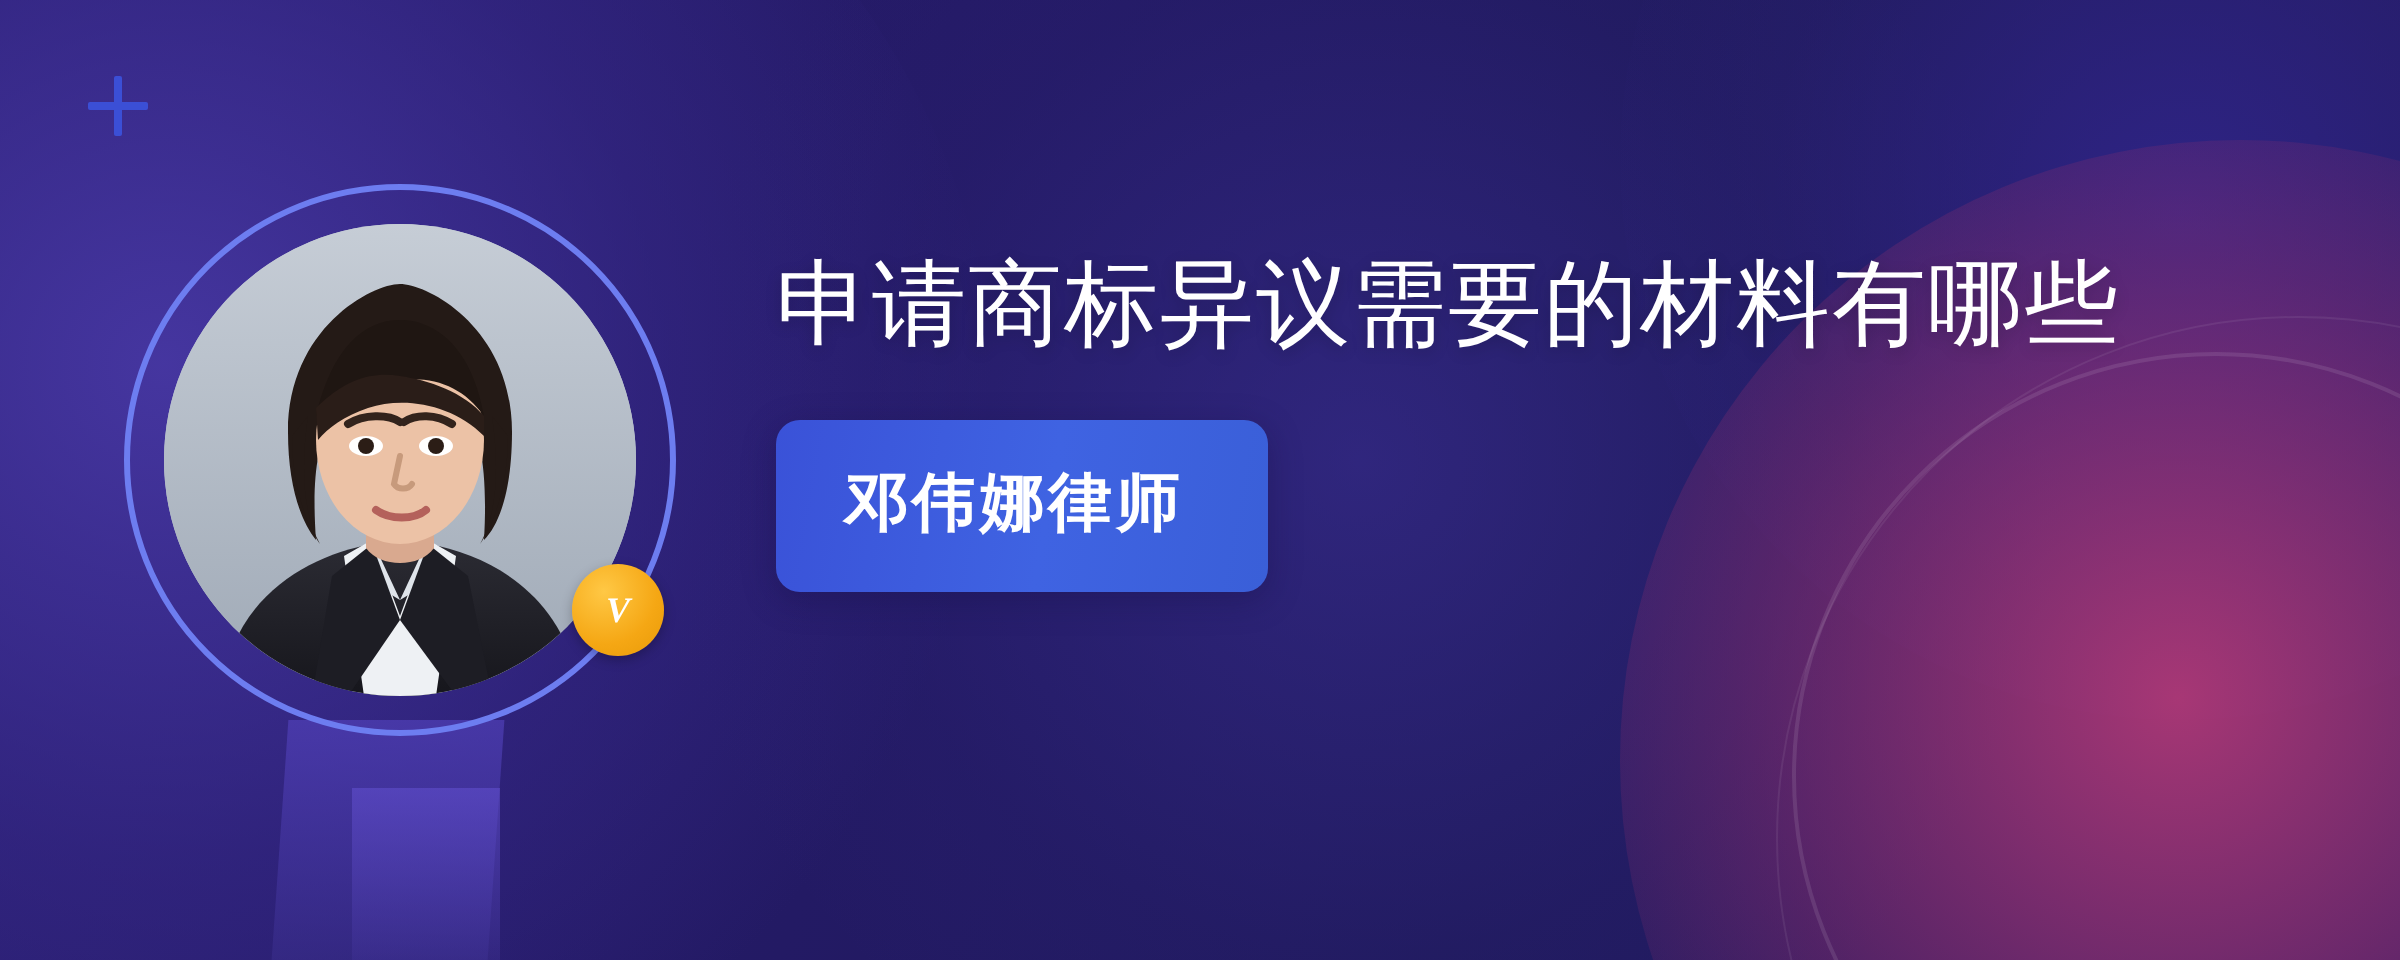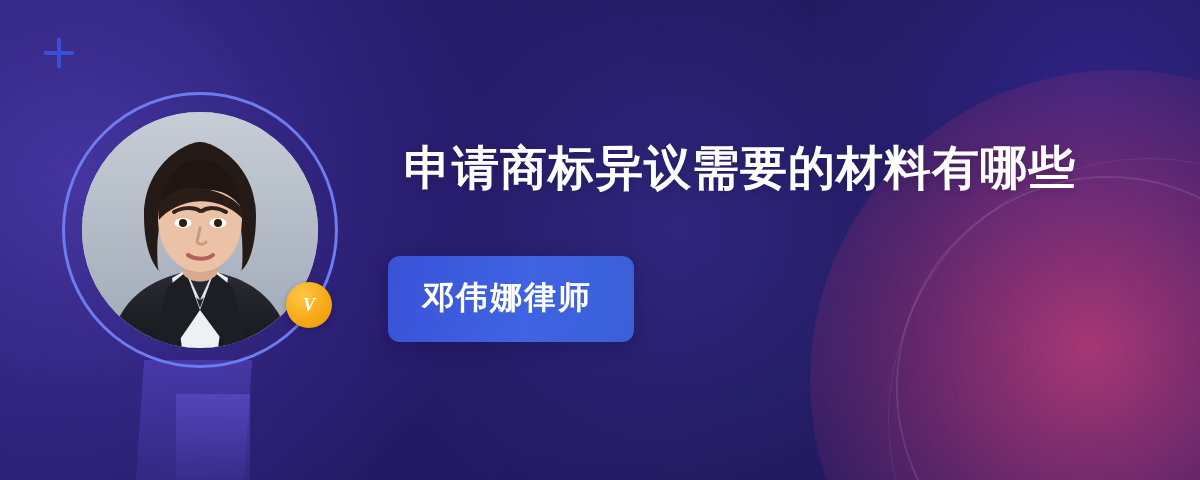--- a/index.html
+++ b/index.html
@@ -164,27 +164,27 @@
   .content {
     position: absolute;
     left: 388px;
     top: 118px;
     width: 720px;
   }
   .headline {
     color: #ffffff;
     font-size: 47px;
     line-height: 1.45;
-    font-weight: bold;
+    font-weight: normal;
     letter-spacing: 1px;
-    margin: 16px;
+    margin: 0;
     text-shadow: 0 2px 8px rgba(0,0,0,0.18);
   }
   .name-chip {
-    margin-top: 38px;
+    margin-top: 24px;
     display: inline-block;
     background: linear-gradient(100deg, #3a52d8 0%, #3f63e2 55%, #3a5fd8 100%);
     border-radius: 12px;
     padding: 20px 42px 22px 34px;
     color: #ffffff;
     font-size: 32px;
     font-weight: bold;
     letter-spacing: 2px;
     box-shadow: 0 4px 16px rgba(20,14,70,0.35);
   }

